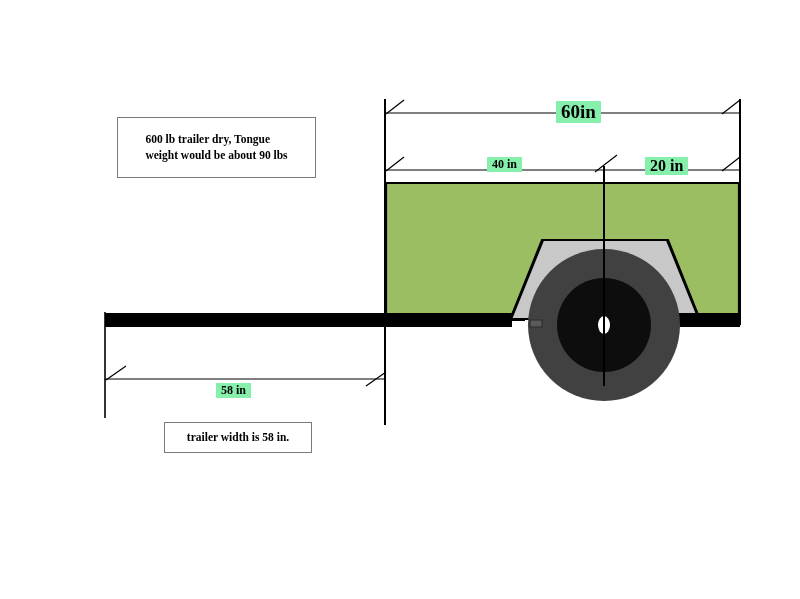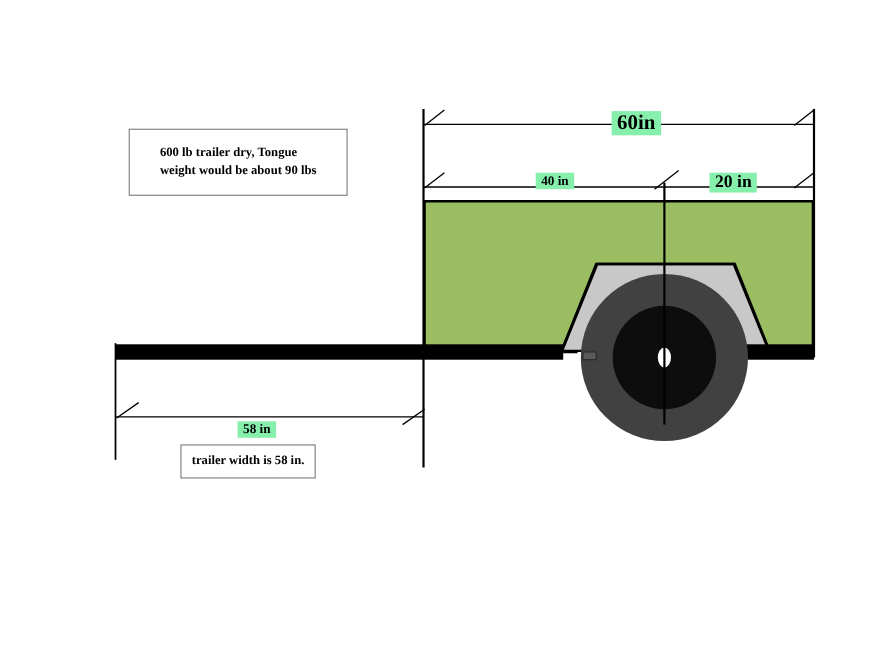--- a/index.html
+++ b/index.html
@@ -44,22 +44,22 @@
     width: 199px;
     height: 61px;
   }
   #note-tongue-weight .note-text {
     font-size: 11.5px;
     padding: 0 10px;
     text-align: left;
   }
   #note-trailer-width {
     left: 164px;
-    top: 404px;
-    width: 123px;
+    top: 422px;
+    width: 148px;
     height: 31px;
   }
   #note-trailer-width .note-text {
     font-size: 11.5px;
   }
   .dim-label {
     position: absolute;
     font-family: "Liberation Serif", serif;
     font-weight: bold;
     color: #000000;

